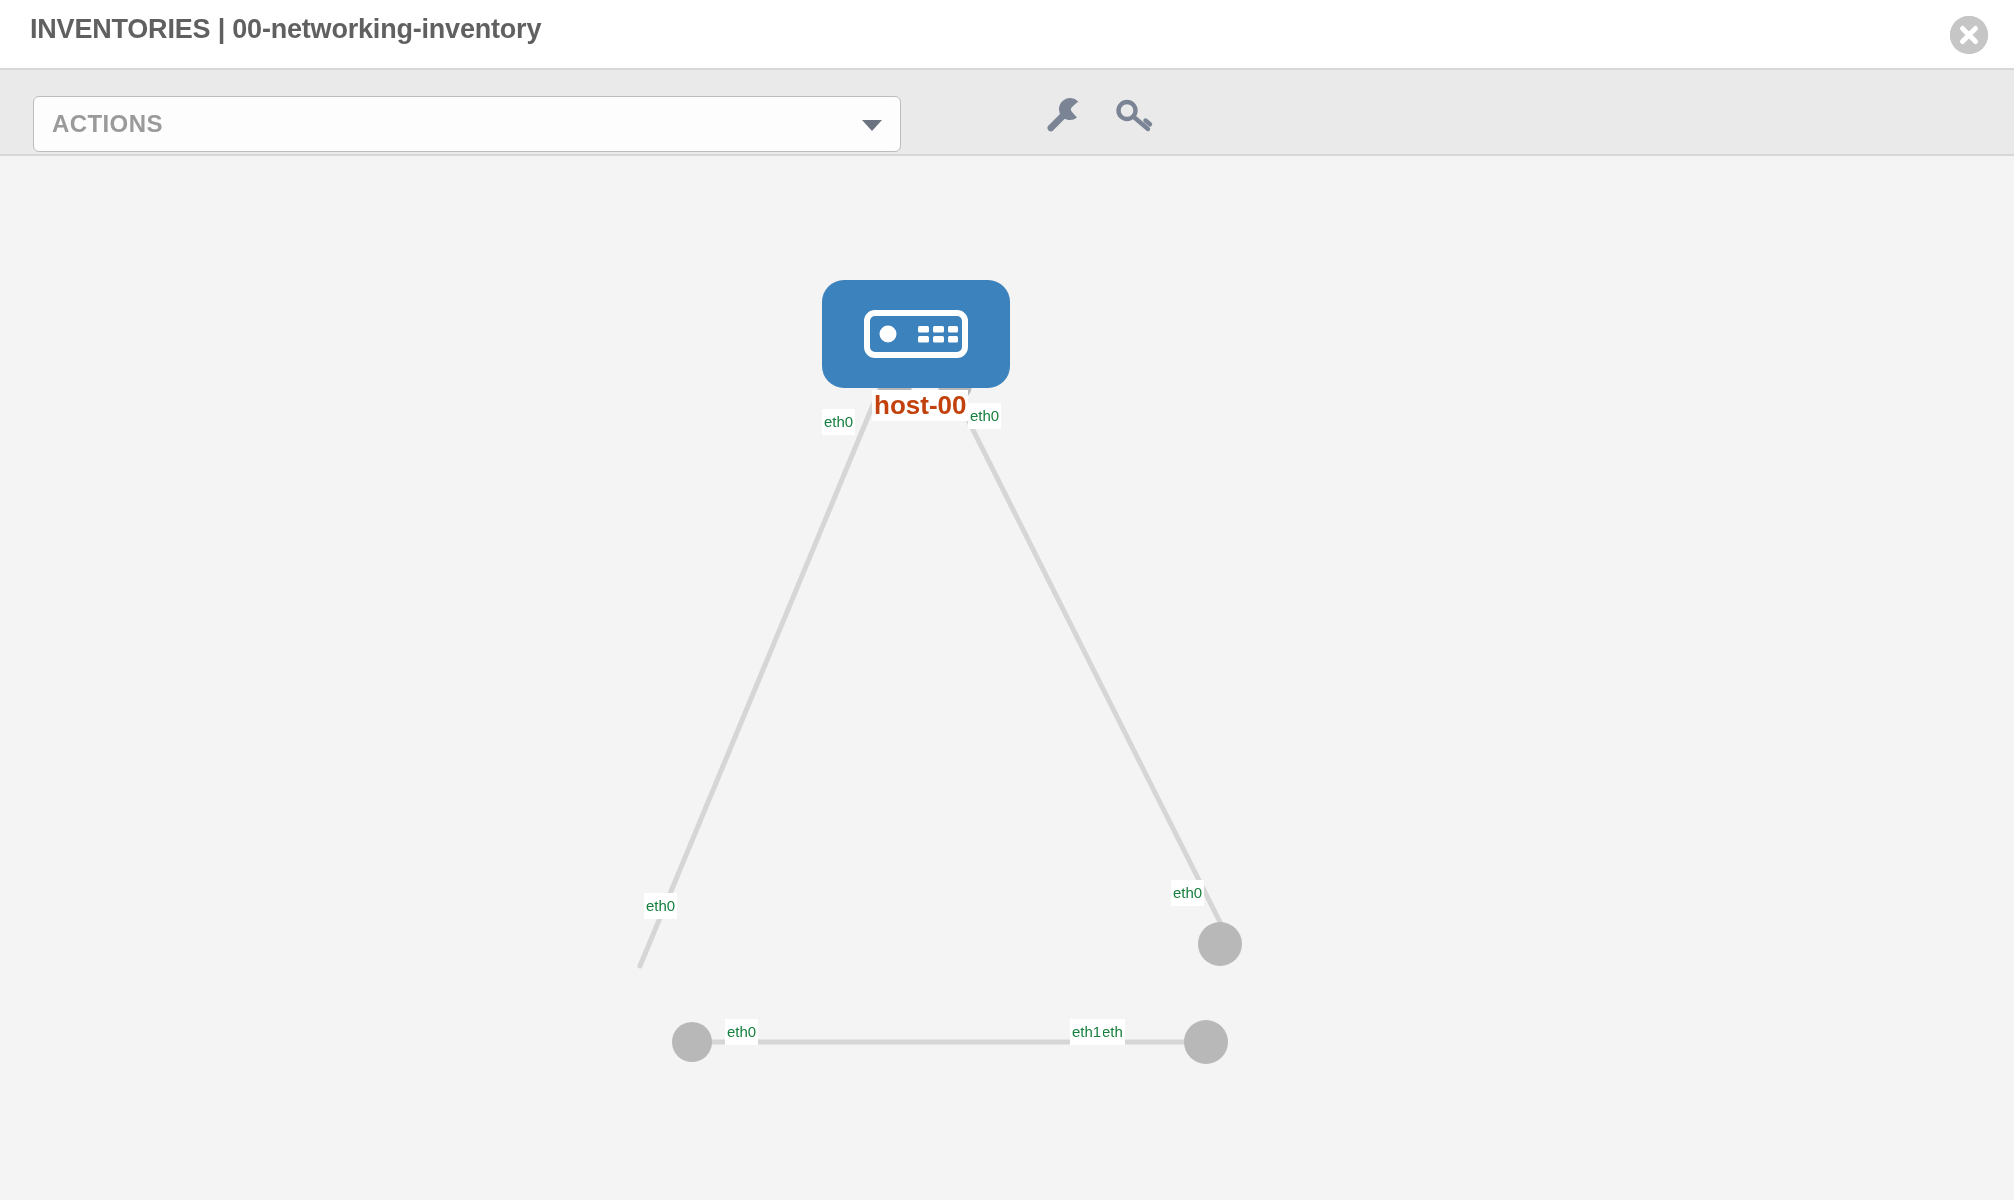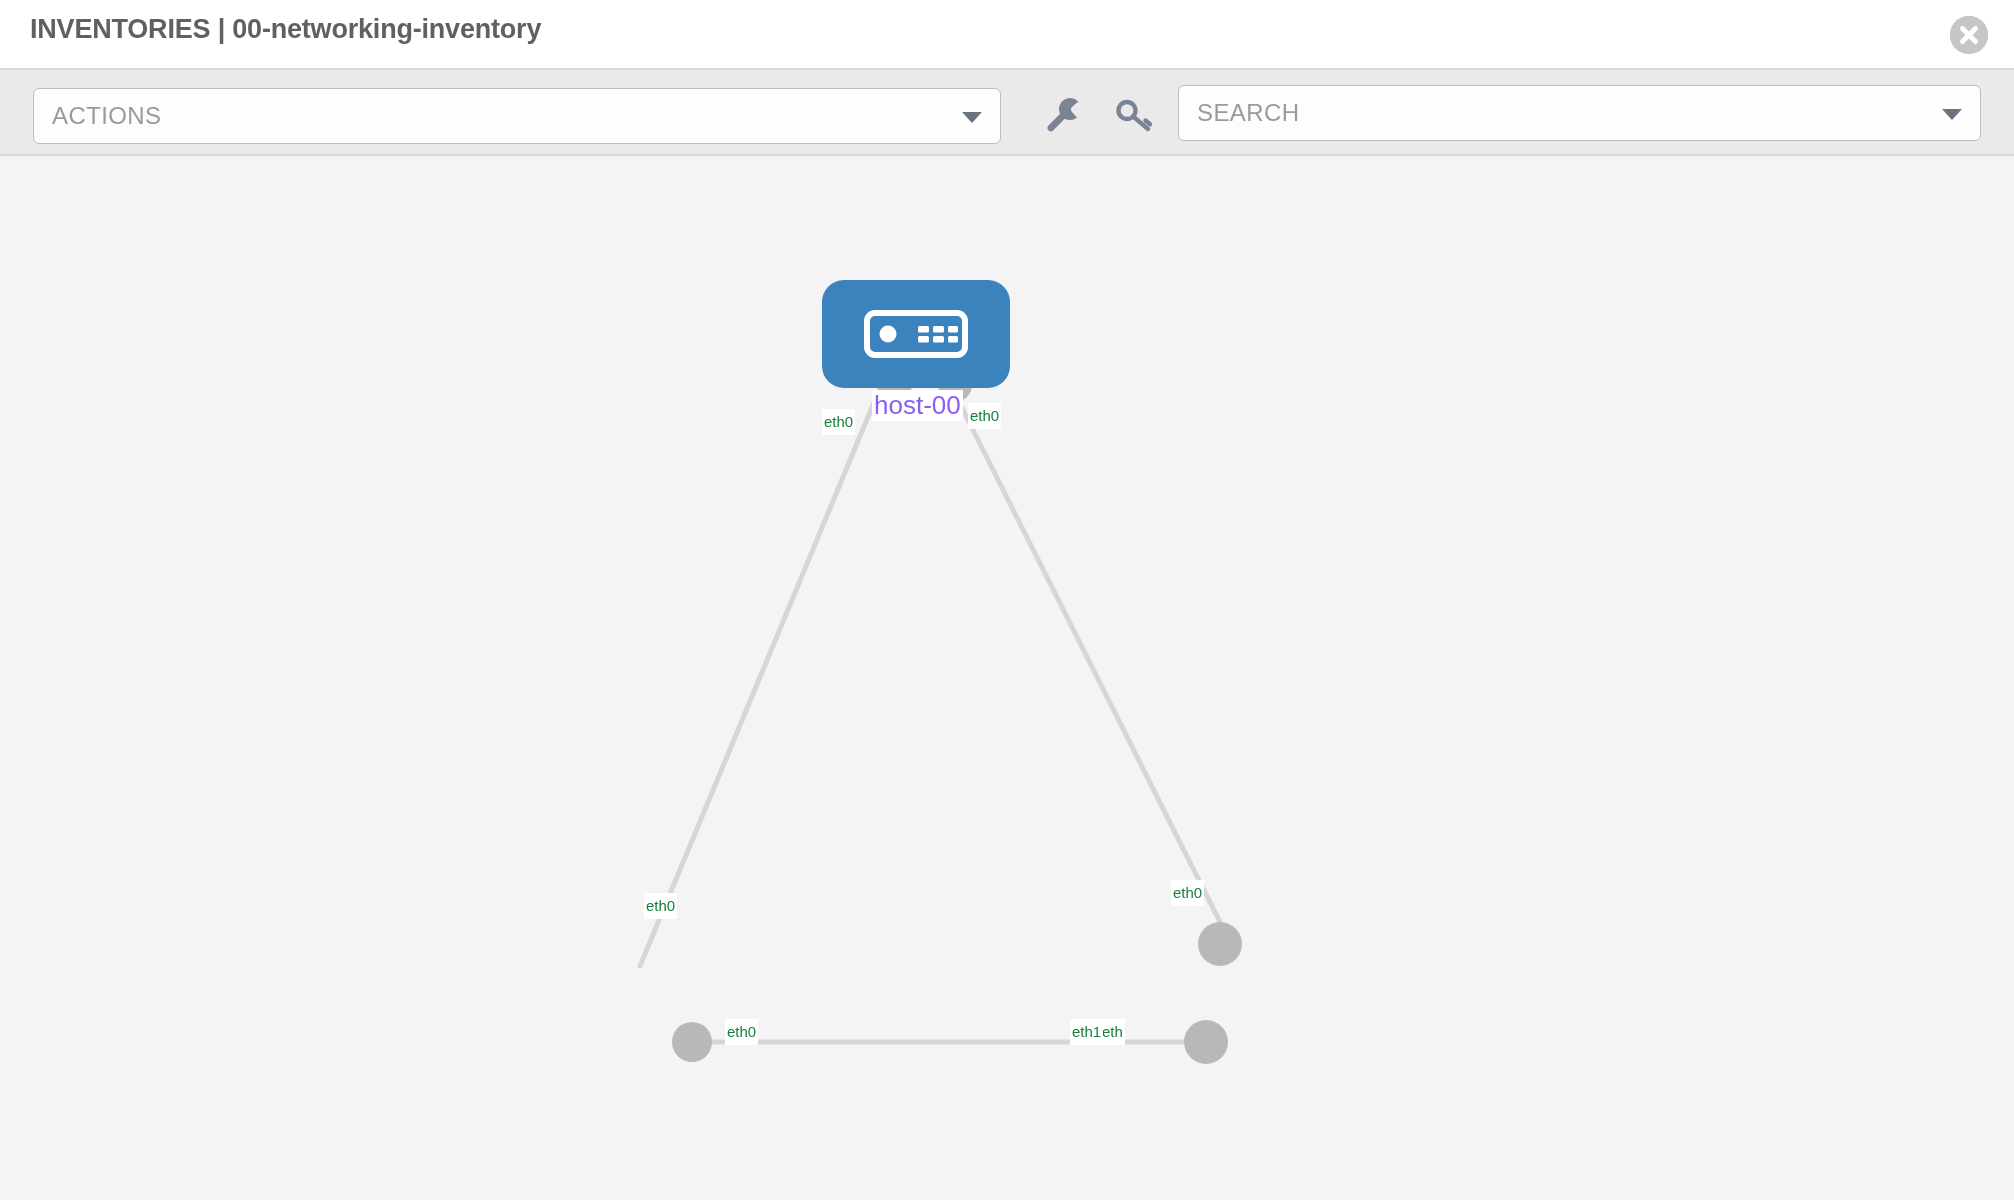--- a/index.html
+++ b/index.html
@@ -63,21 +63,21 @@
     color: #9a9a9a;
     letter-spacing: 0.4px;
   }
   .caret {
     position: absolute; right: 18px; top: 23px;
     width: 0; height: 0;
     border-left: 10px solid transparent;
     border-right: 10px solid transparent;
     border-top: 11px solid #6b7280;
   }
-  #actions-select { left: 33px; top: 18px; width: 968px; }
+  #actions-select { left: 33px; top: 26px; width: 868px; font-weight: bold; }
   #search-select  { left: 1178px; top: 15px; width: 803px; }
 
   .tool-icon {
     position: absolute;
     top: 26px;
     width: 46px; height: 40px;
     cursor: pointer;
   }
   #wrench-btn { left: 1040px; }
   #key-btn    { left: 1113px; }
@@ -98,24 +98,25 @@
   .node { position: absolute; }
   .node-shape {
     position: absolute;
     background: #3c82bd;
     display: flex; align-items: center; justify-content: center;
     cursor: pointer;
   }
   .node-label {
     position: absolute;
     font-size: 26px;
-    color: #8b5cf6;
+    color: #c2410c;
     background: #ffffff;
     white-space: nowrap;
     padding: 0 2px;
+    font-weight: bold;
   }
   .port {
     position: absolute;
     background: #b8b8b8;
     border-radius: 50%;
   }
 
   
   #node-host .node-shape {
     left: 0; top: 0; width: 188px; height: 108px;
@@ -176,24 +177,20 @@
     <div class="tool-icon" id="key-btn">
       <svg width="46" height="40" viewBox="0 0 46 40" aria-hidden="true">
         <g fill="none" stroke="#7b8494" stroke-width="4.4" stroke-linecap="round">
           <circle cx="14" cy="14.5" r="8.5"></circle>
           <path d="M20.2 20.5 L35 33"></path>
           <path d="M32.5 24.5 L37 28.3"></path>
         </g>
       </svg>
     </div>
 
-    <div class="select-box" id="search-select">
-      <span class="sel-label">SEARCH</span>
-      <span class="caret"></span>
-    </div>
   </div>
 
   <div class="canvas">
 
     <svg class="links" viewBox="0 0 2014 1044">
       <g stroke="#d6d6d6" stroke-width="5" fill="none" stroke-linecap="round">
 
         <line x1="880" y1="232" x2="640" y2="810"></line>
 
         <line x1="952" y1="232" x2="1232" y2="790"></line>

